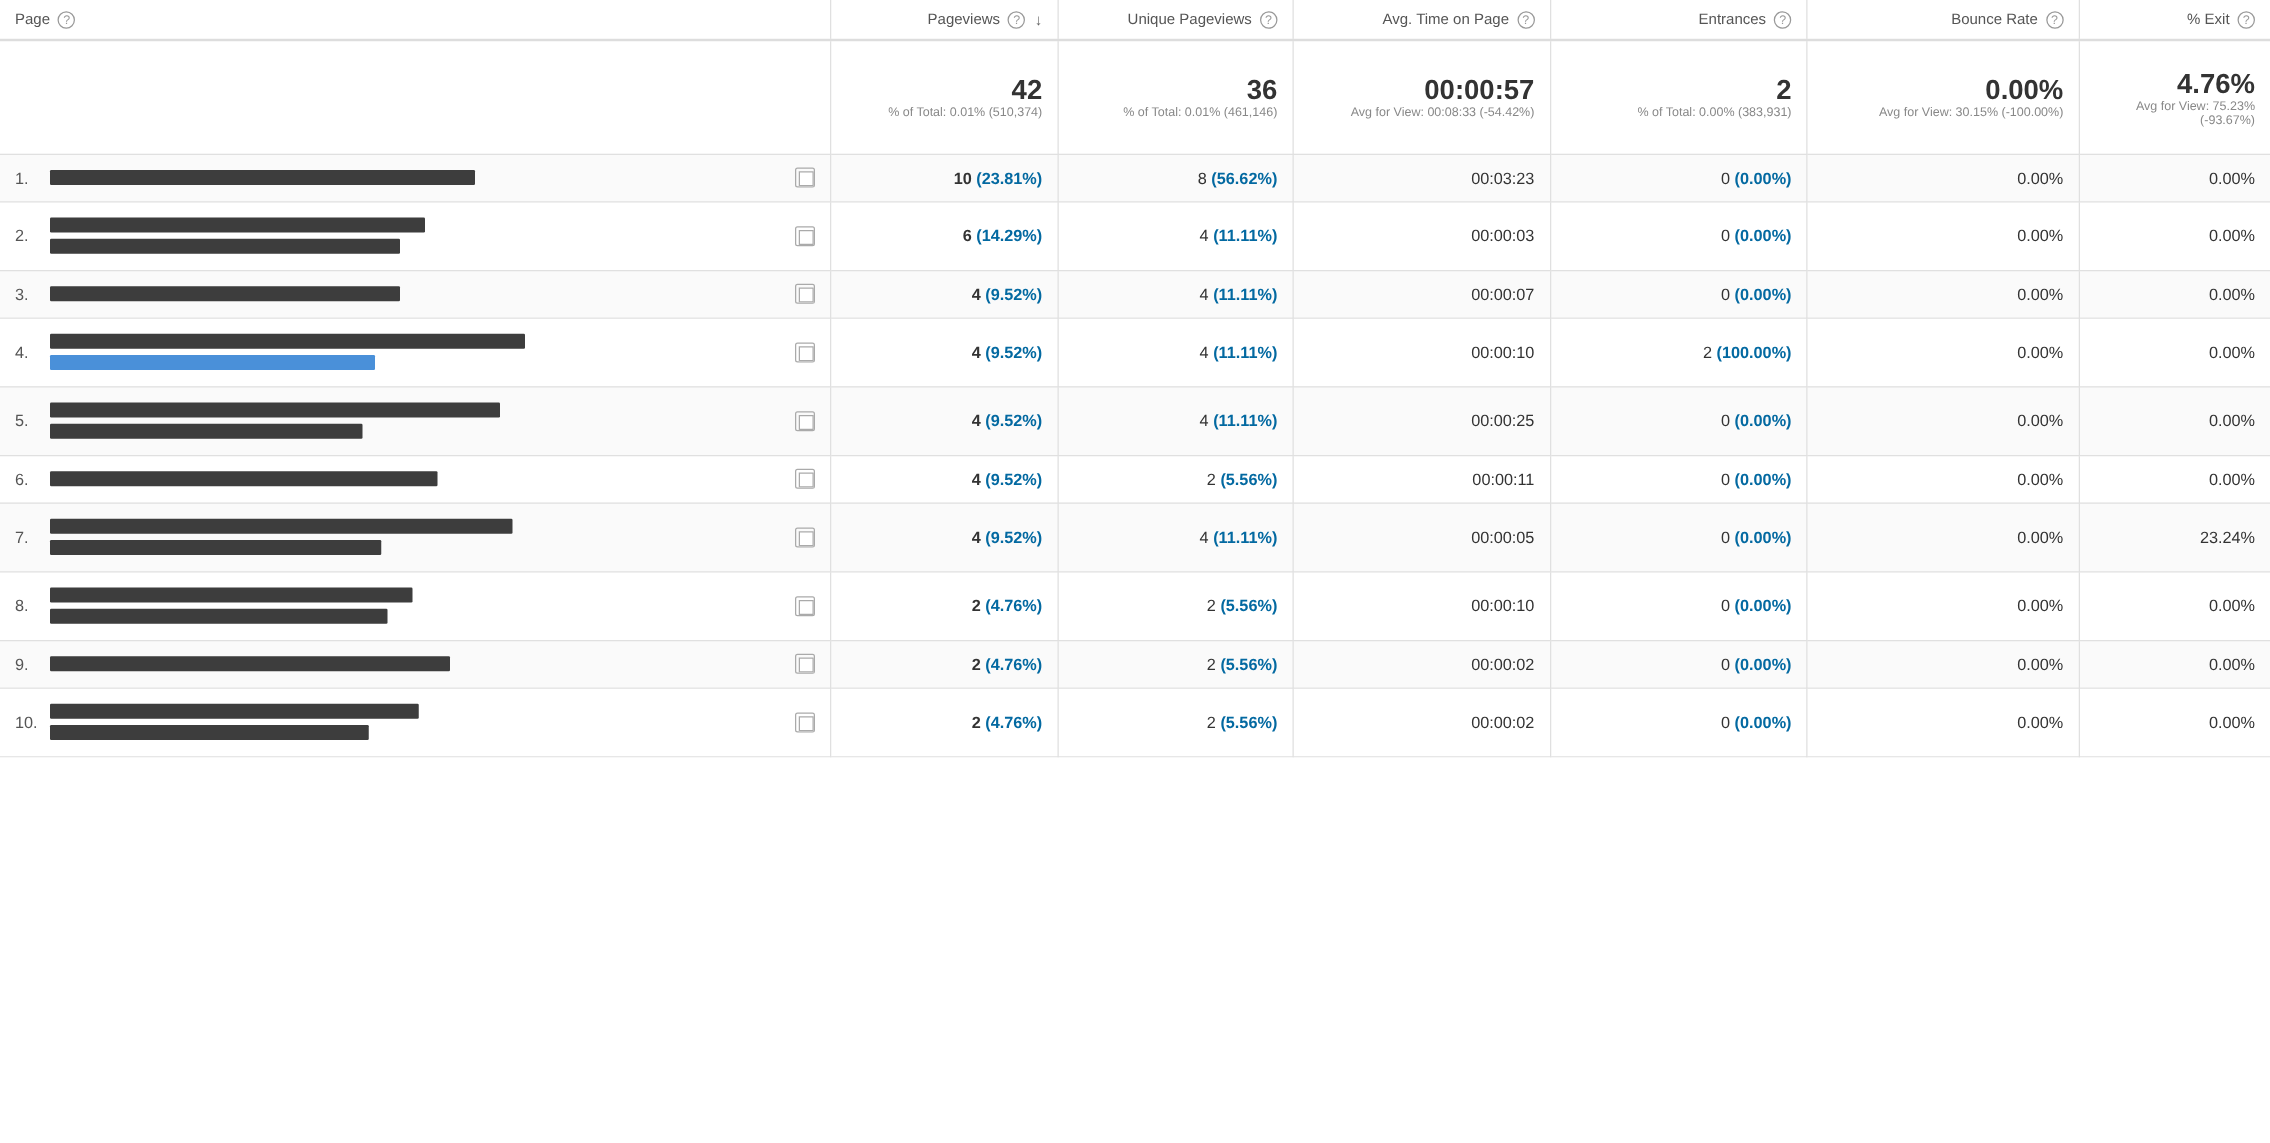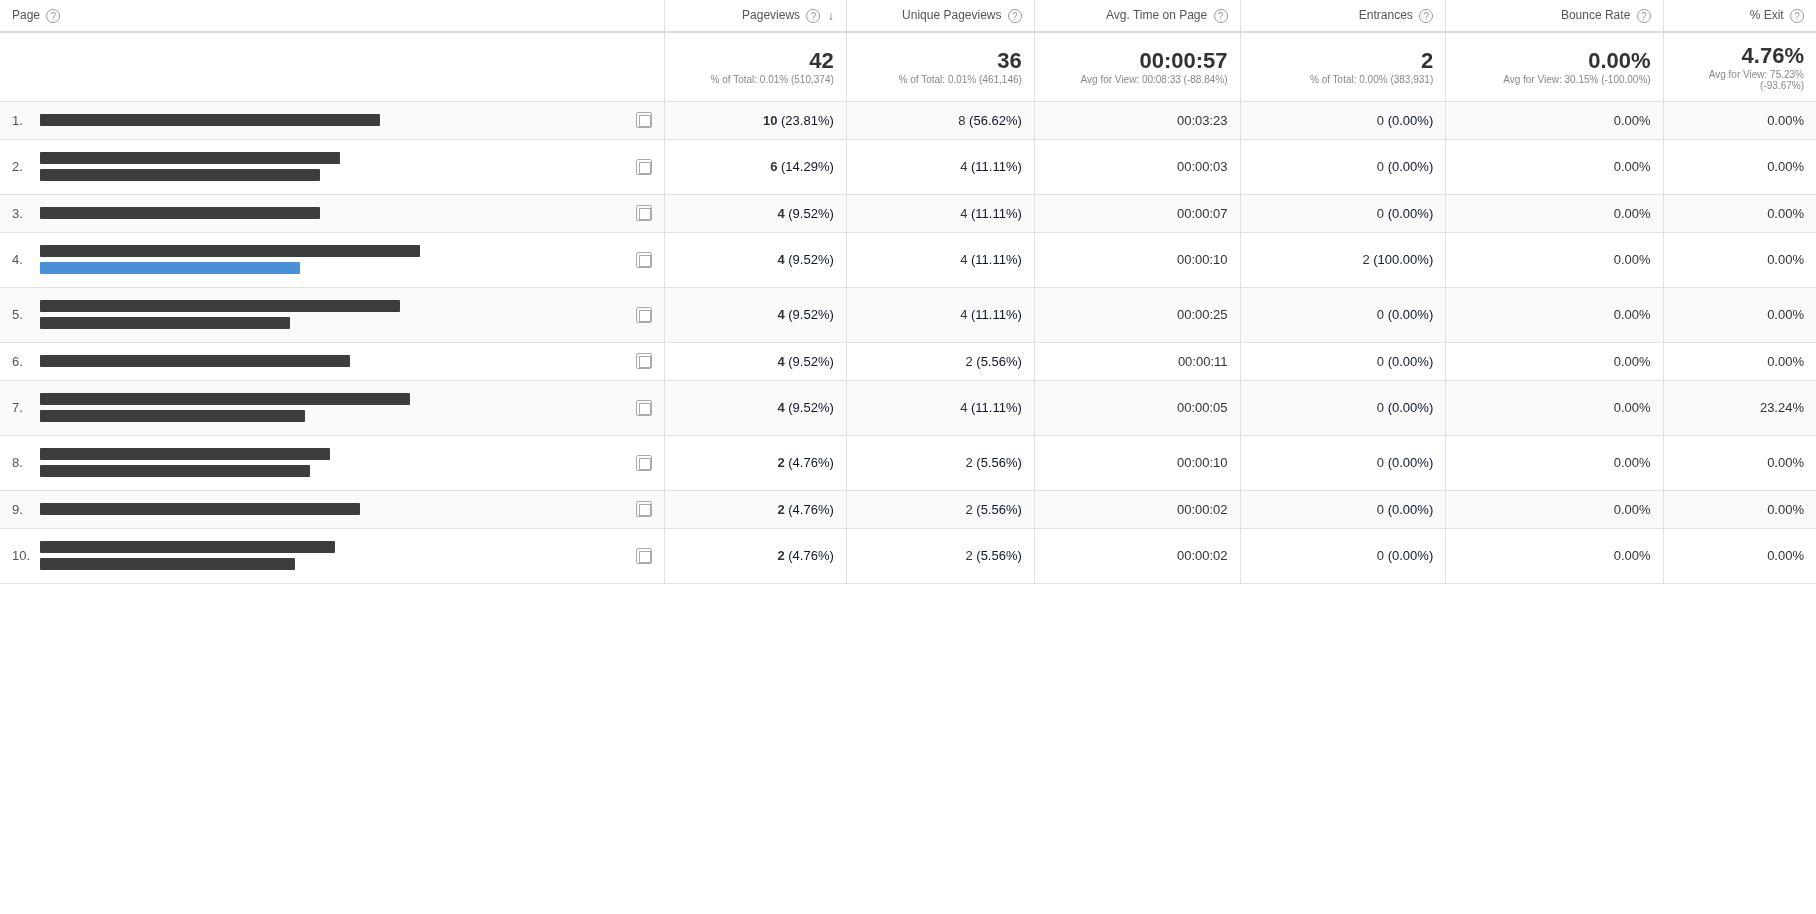--- a/index.html
+++ b/index.html
@@ -63,21 +63,21 @@
     .sort-arrow {
       display: inline-block;
       margin-left: 4px;
       color: #666;
       vertical-align: middle;
     }
     
     .summary-row td {
       background: #fff;
       border-bottom: 1px solid #e0e0e0;
-      padding: 10px 12px;
+      padding: 21px 12px;
     }
     .summary-big {
       font-size: 22px;
       font-weight: bold;
       color: #333;
       display: block;
       text-align: right;
     }
     .summary-sub {
       font-size: 10px;
@@ -121,22 +121,22 @@
       border: 1px solid #aaa;
       position: absolute;
       top: 2px;
       left: 2px;
       background: #fff;
     }
     .pageviews-val {
       font-weight: bold;
     }
     .pct {
-      color: #0f172a;
-      font-weight: normal;
+      color: #0369a1;
+      font-weight: bold;
     }
     td.numeric .pageviews-val {
       font-weight: bold;
       margin-top: 12px;
     }
     .page-cell {
       display: flex;
       align-items: center;
     }
     .page-num {
@@ -195,21 +195,21 @@
   <td class="col-pageviews numeric">
     <span class="summary-big">42</span>
     <span class="summary-sub">% of Total: 0.01% (510,374)</span>
   </td>
   <td class="col-unique numeric">
     <span class="summary-big">36</span>
     <span class="summary-sub">% of Total: 0.01% (461,146)</span>
   </td>
   <td class="col-avg numeric">
     <span class="summary-big">00:00:57</span>
-    <span class="summary-sub">Avg for View: 00:08:33 (-88.84%)</span>
+    <span class="summary-sub">Avg for View: 00:08:33 (-54.42%)</span>
   </td>
   <td class="col-entrances numeric">
     <span class="summary-big">2</span>
     <span class="summary-sub">% of Total: 0.00% (383,931)</span>
   </td>
   <td class="col-bounce numeric">
     <span class="summary-big">0.00%</span>
     <span class="summary-sub">Avg for View: 30.15% (-100.00%)</span>
   </td>
   <td class="col-exit numeric">

